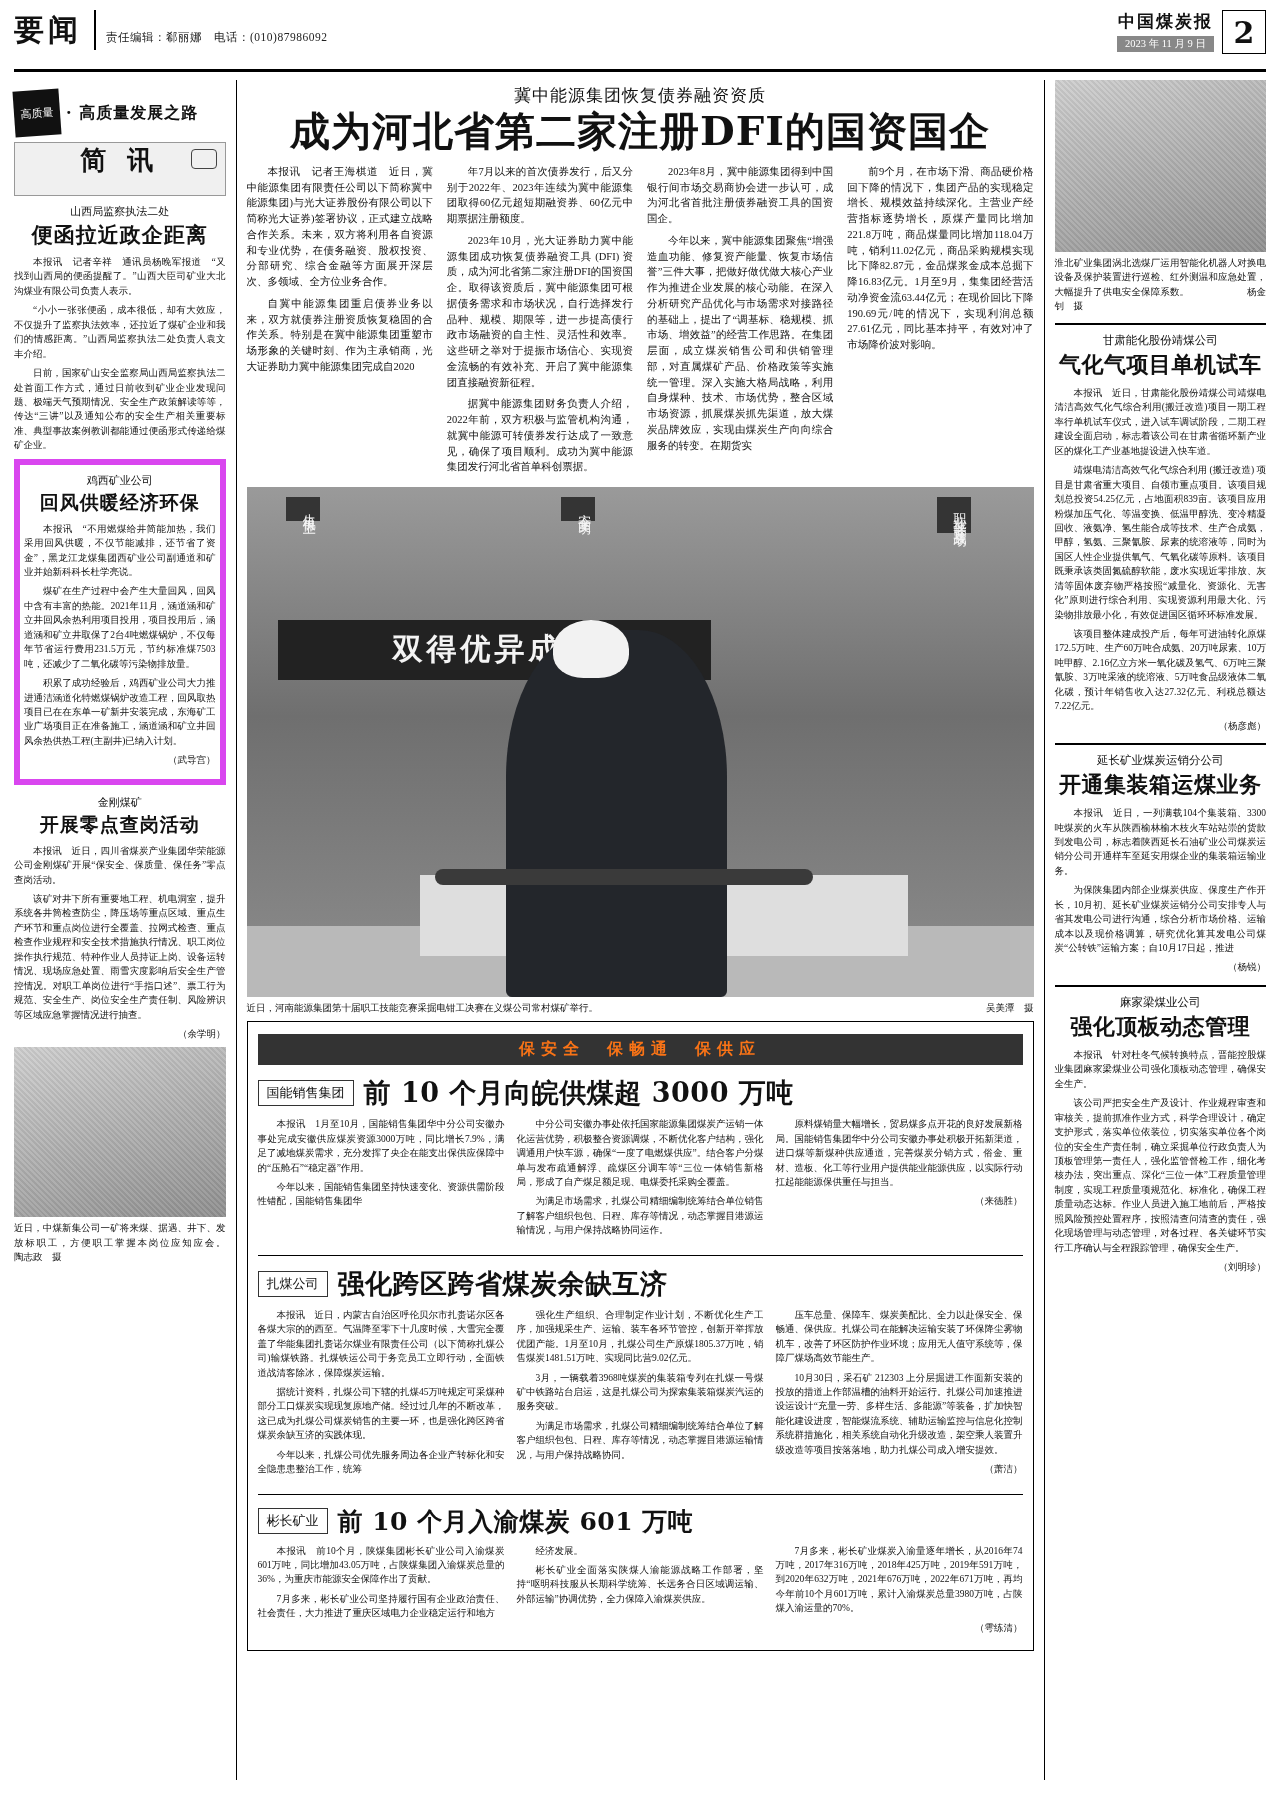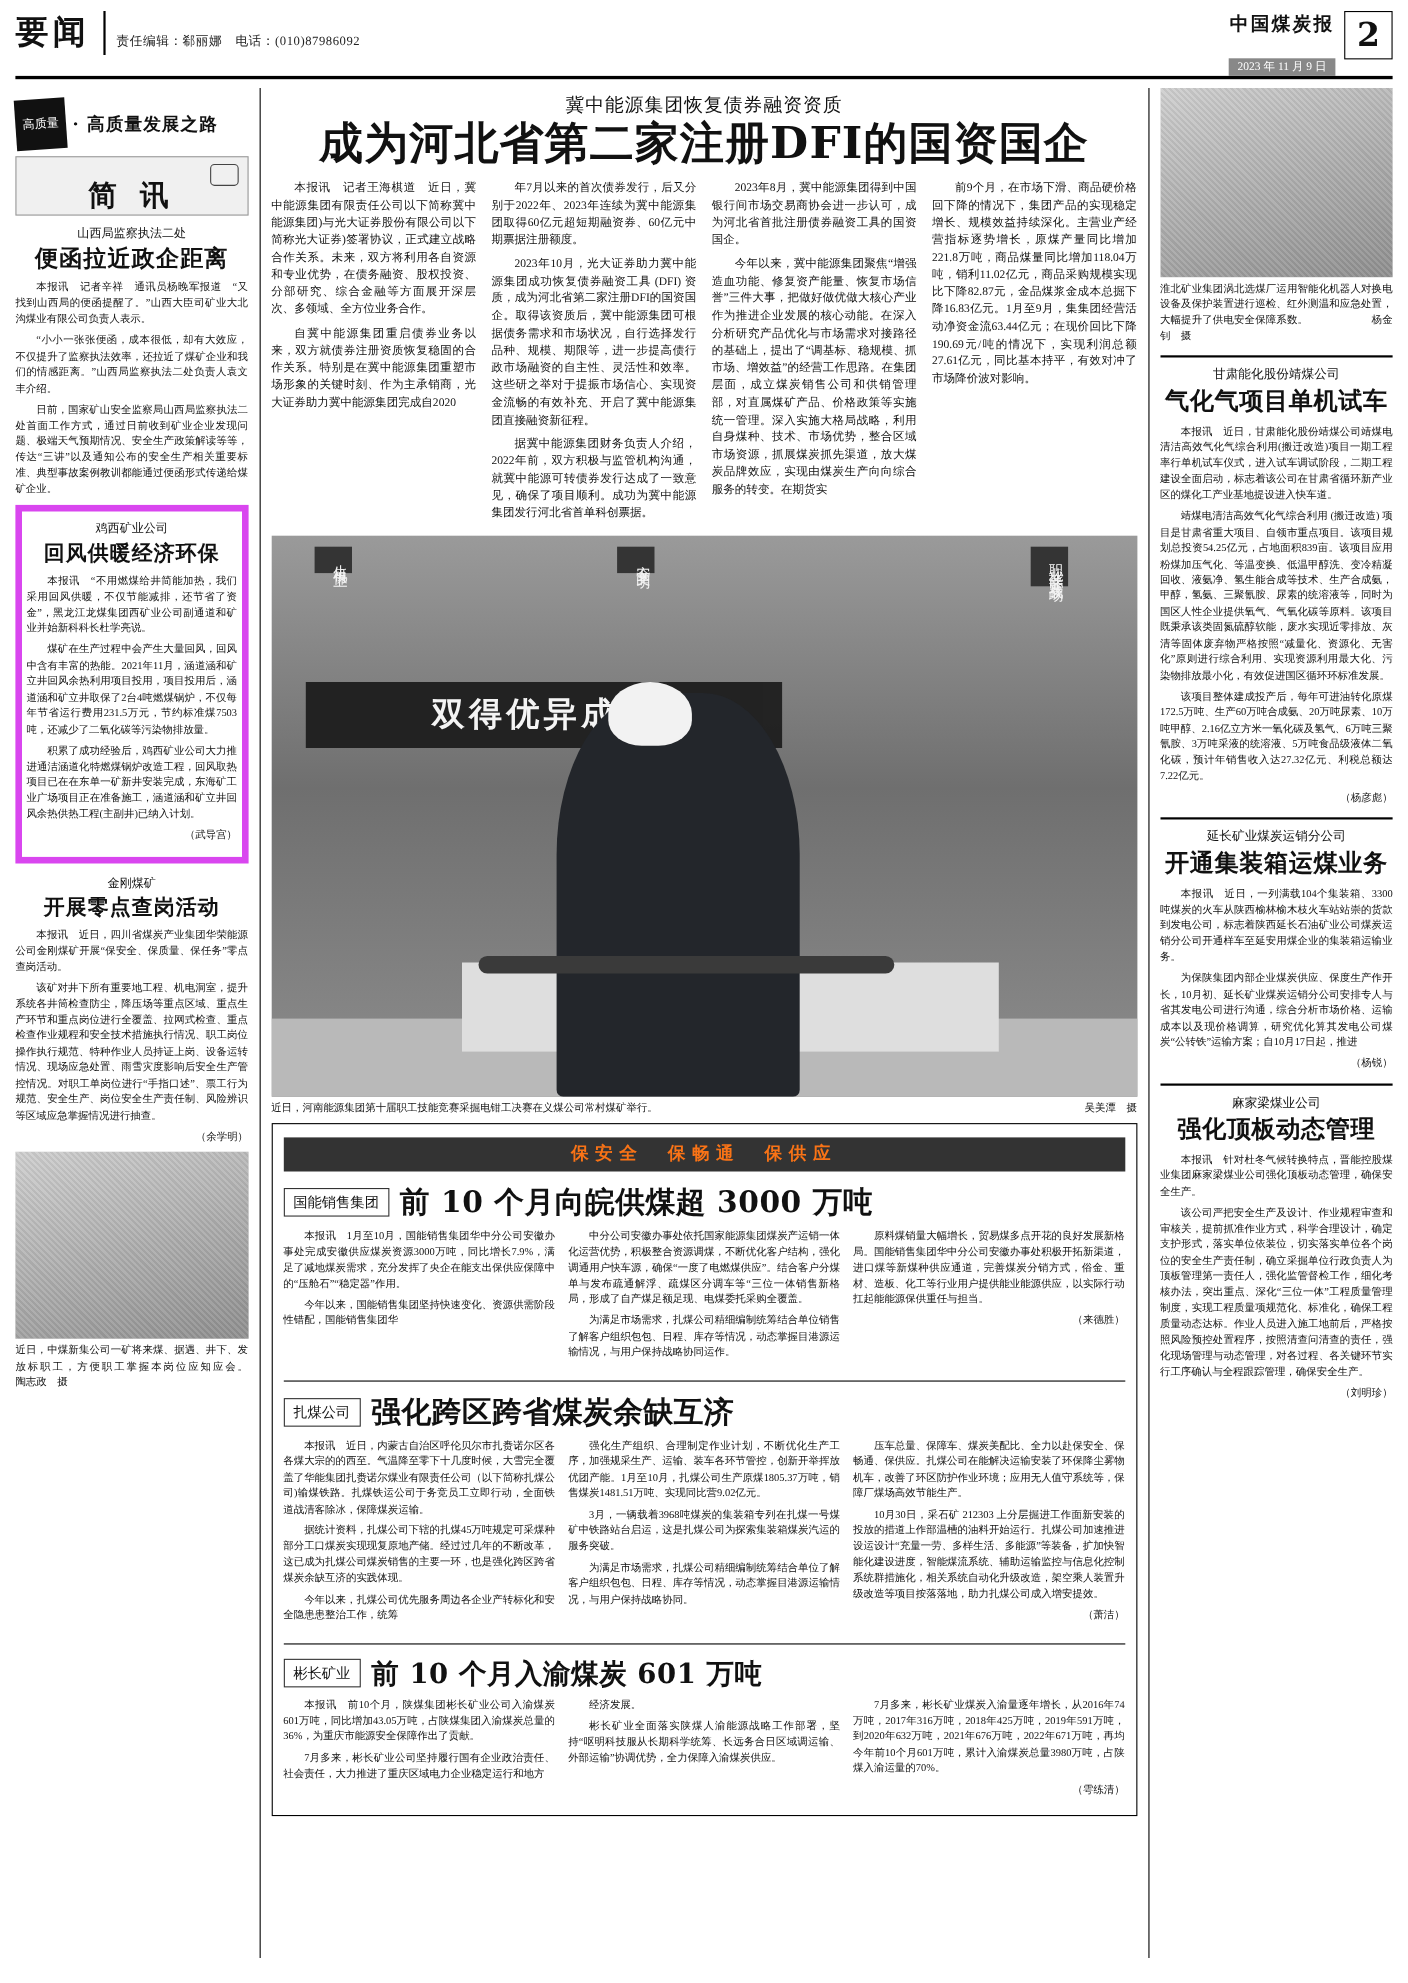--- a/index.html
+++ b/index.html
@@ -18,21 +18,21 @@
   .masthead { display:flex; align-items:flex-start; border-bottom:3px solid #000; padding-bottom:6px; height:62px; }
   .mast-title {
     font-family:"DejaVu Serif", serif;
     font-weight:bold; font-size:30px; letter-spacing:4px;
     padding-right:12px; border-right:2px solid #000; line-height:40px;
   }
   .mast-editor { font-size:11.5px; padding-left:10px; padding-top:20px; color:#222; letter-spacing:.5px; }
   .mast-right { margin-left:auto; display:flex; align-items:flex-start; gap:8px; }
   .mast-paper { text-align:center; }
   .mast-paper .name { font-size:17px; font-weight:bold; letter-spacing:2px; font-family:"DejaVu Serif", serif;}
-  .mast-paper .date { font-size:10.5px; background:#888; color:#fff; padding:1px 8px; margin-top:20px; display:inline-block; }
+  .mast-paper .date { font-size:10.5px; background:#888; color:#fff; padding:1px 8px; margin-top:3px; display:inline-block; }
   .mast-pageno {
     width:44px; height:44px; border:1.5px solid #000; display:flex; align-items:center; justify-content:center;
     font-size:30px; font-weight:bold; font-family:"DejaVu Serif", serif;
   }
 
   
   .body-wrap { display:flex; gap:10px; margin-top:8px; height:1700px; }
   .col-left { width:215px; }
   .col-mid { width:800px; }
   .col-right { width:215px; }
@@ -51,21 +51,21 @@
   .tiny { font-size:9.5px; line-height:1.52; text-align:justify; }
   .tiny p { margin:0 0 5px; text-indent:2em; }
   .sig { text-align:right; }
 
   
   .hq-banner { display:flex; align-items:center; gap:6px; margin:10px 0 6px; }
   .hq-seal { width:46px; height:46px; background:#111; color:#fff; font-size:11px; display:flex; align-items:center; justify-content:center; text-align:center; line-height:1.1; transform:rotate(-4deg);}
   .hq-text { font-size:16px; font-weight:bold; letter-spacing:1px; font-family:"DejaVu Serif", serif; }
   .jianxun {
     position:relative; height:54px; border:1px solid #999; background:#f0f0f0;
-    display:flex; align-items:flex-end; justify-content:center; margin-bottom:8px;
+    display:flex; align-items:flex-start; justify-content:center; margin-bottom:8px;
   }
   .jianxun .txt { font-size:26px; font-weight:bold; letter-spacing:6px; font-family:"DejaVu Serif", serif; }
   .jianxun .bubble { position:absolute; right:8px; top:6px; width:26px; height:20px; border:1.5px solid #444; border-radius:4px; }
   .sec-org { text-align:center; font-size:11px; margin:8px 0 2px; }
   .sec-head { text-align:center; font-size:21px; font-weight:bold; letter-spacing:1px; font-family:"DejaVu Serif", serif; margin-bottom:6px;}
   .sec-head.sm { font-size:19px; }
   .boxed { border:6px solid #d946ef; padding:8px 4px 6px; margin:6px 0 10px; }
   .boxed .sec-org { margin-top:0; }
   .photo { background:linear-gradient(160deg,#cfcfcf,#8f8f8f); position:relative; overflow:hidden; }
   .photo.grainy::after{

